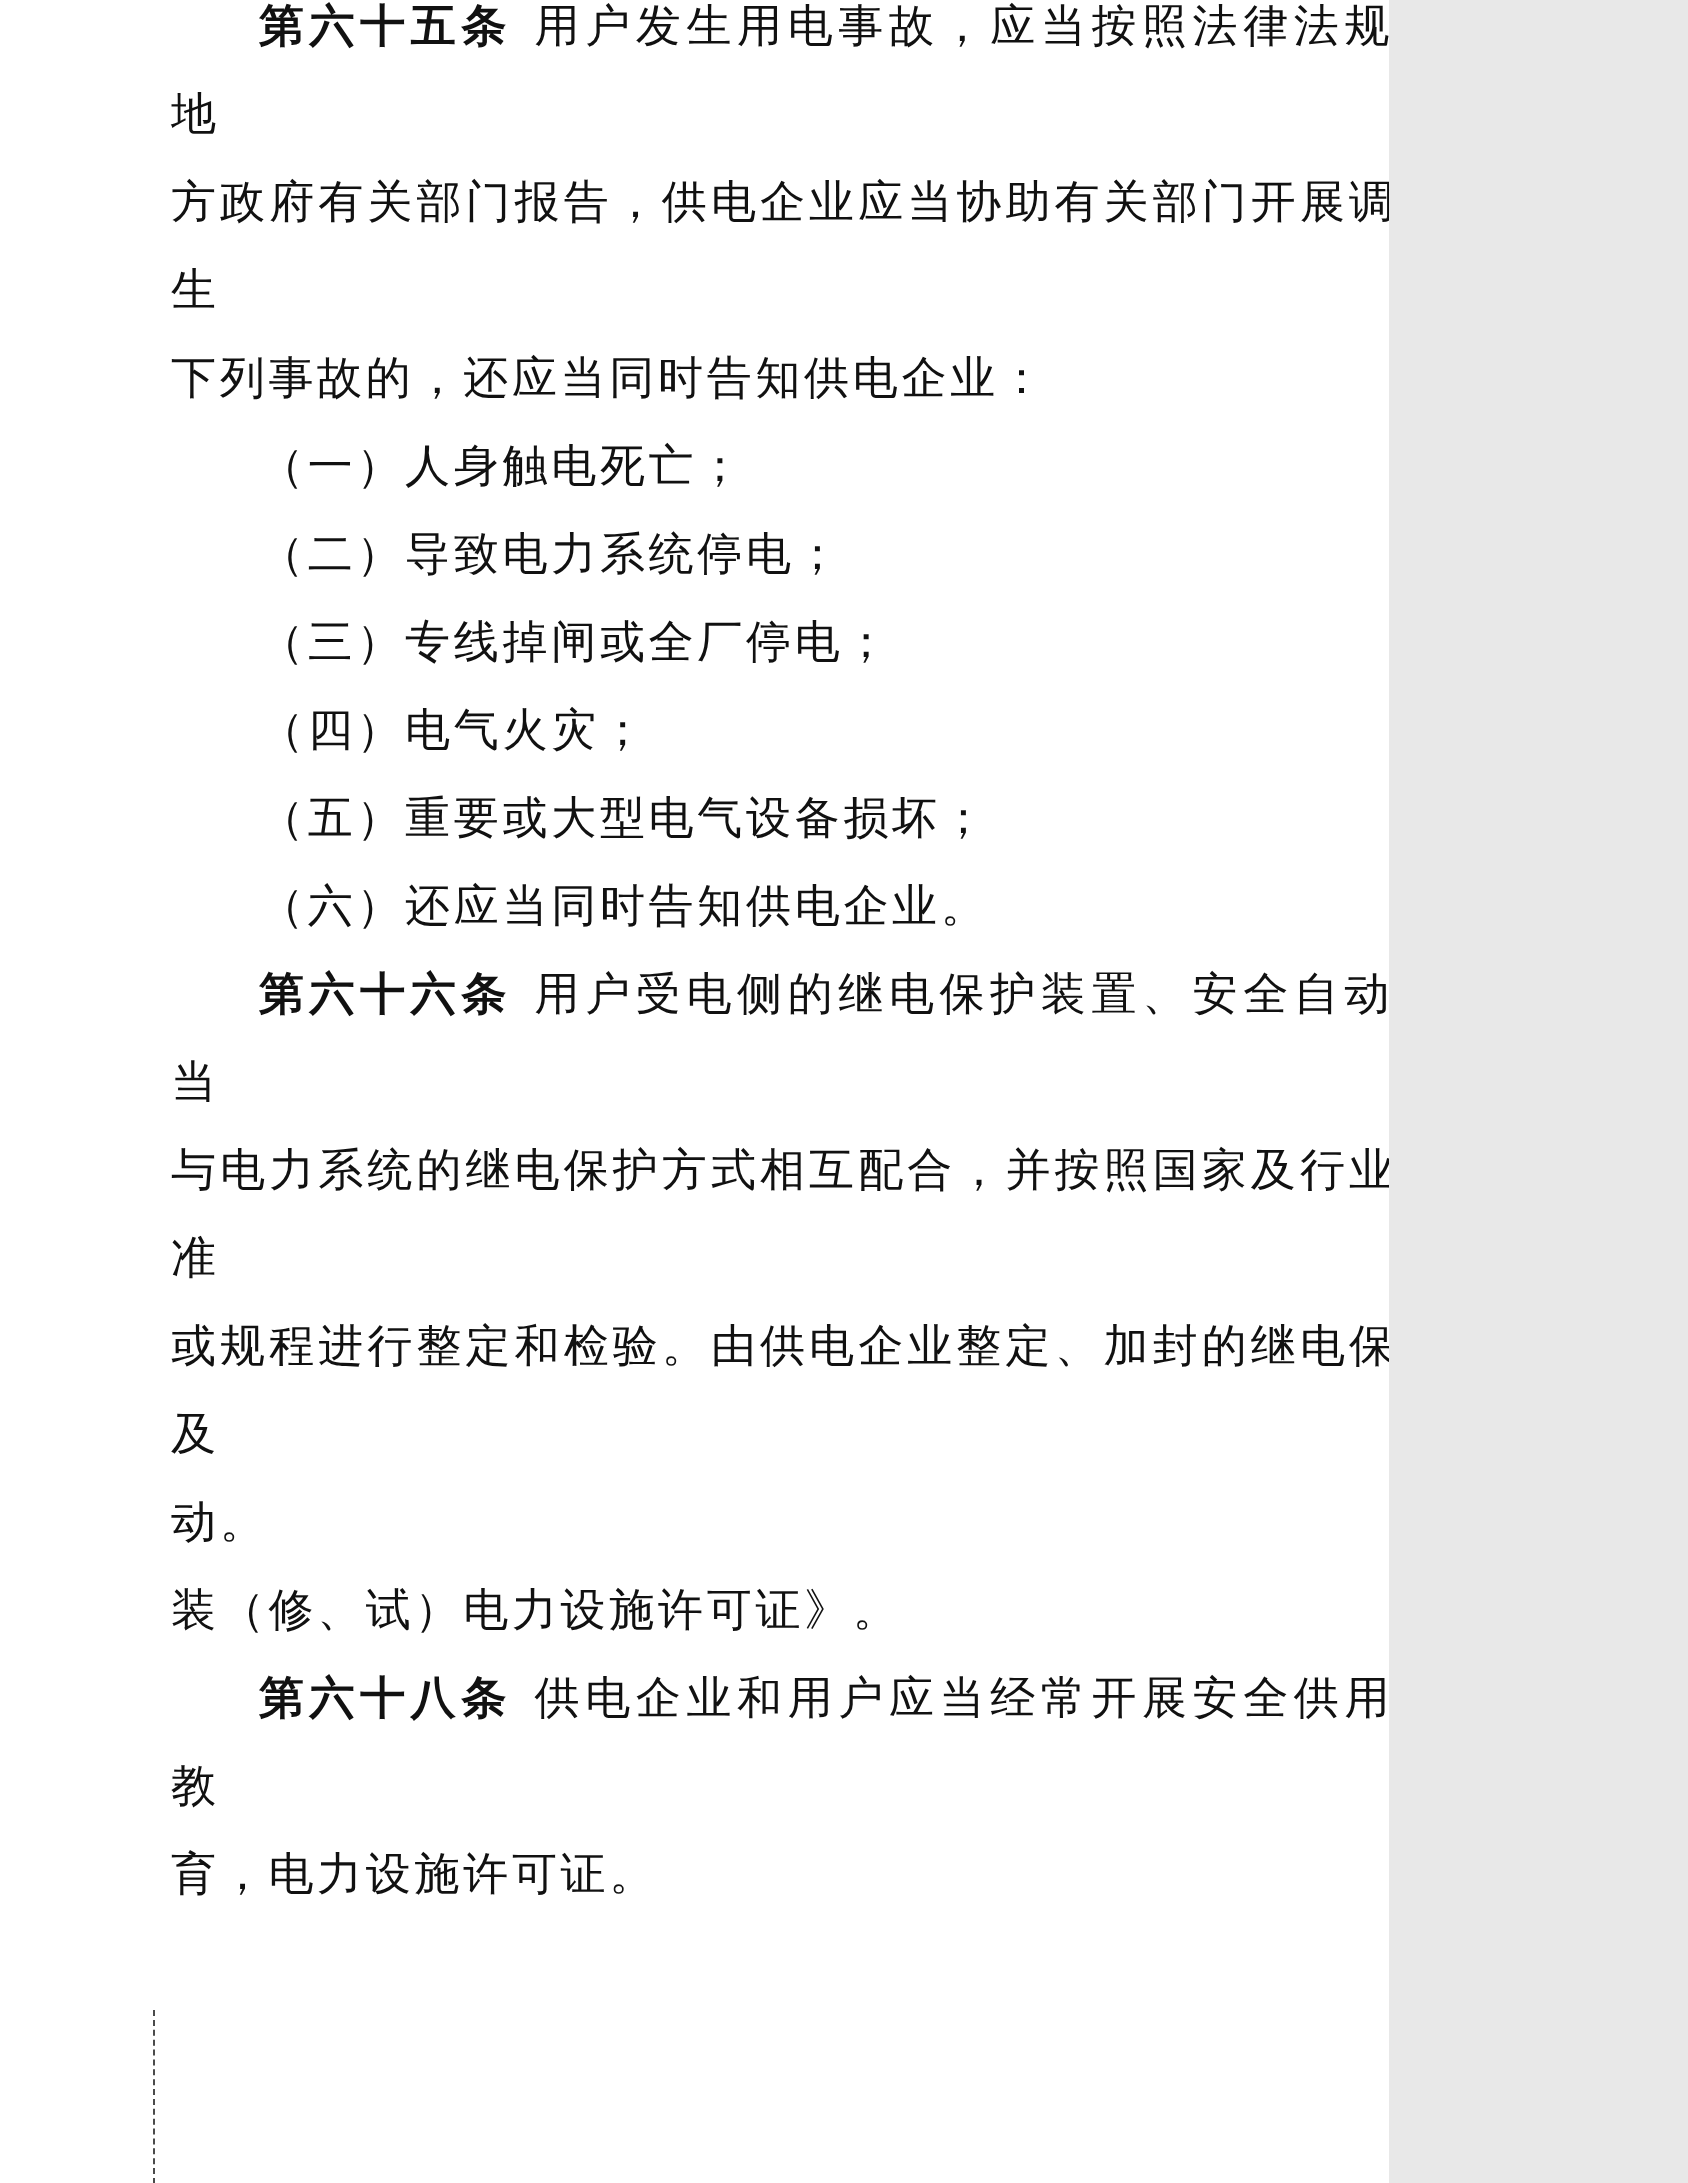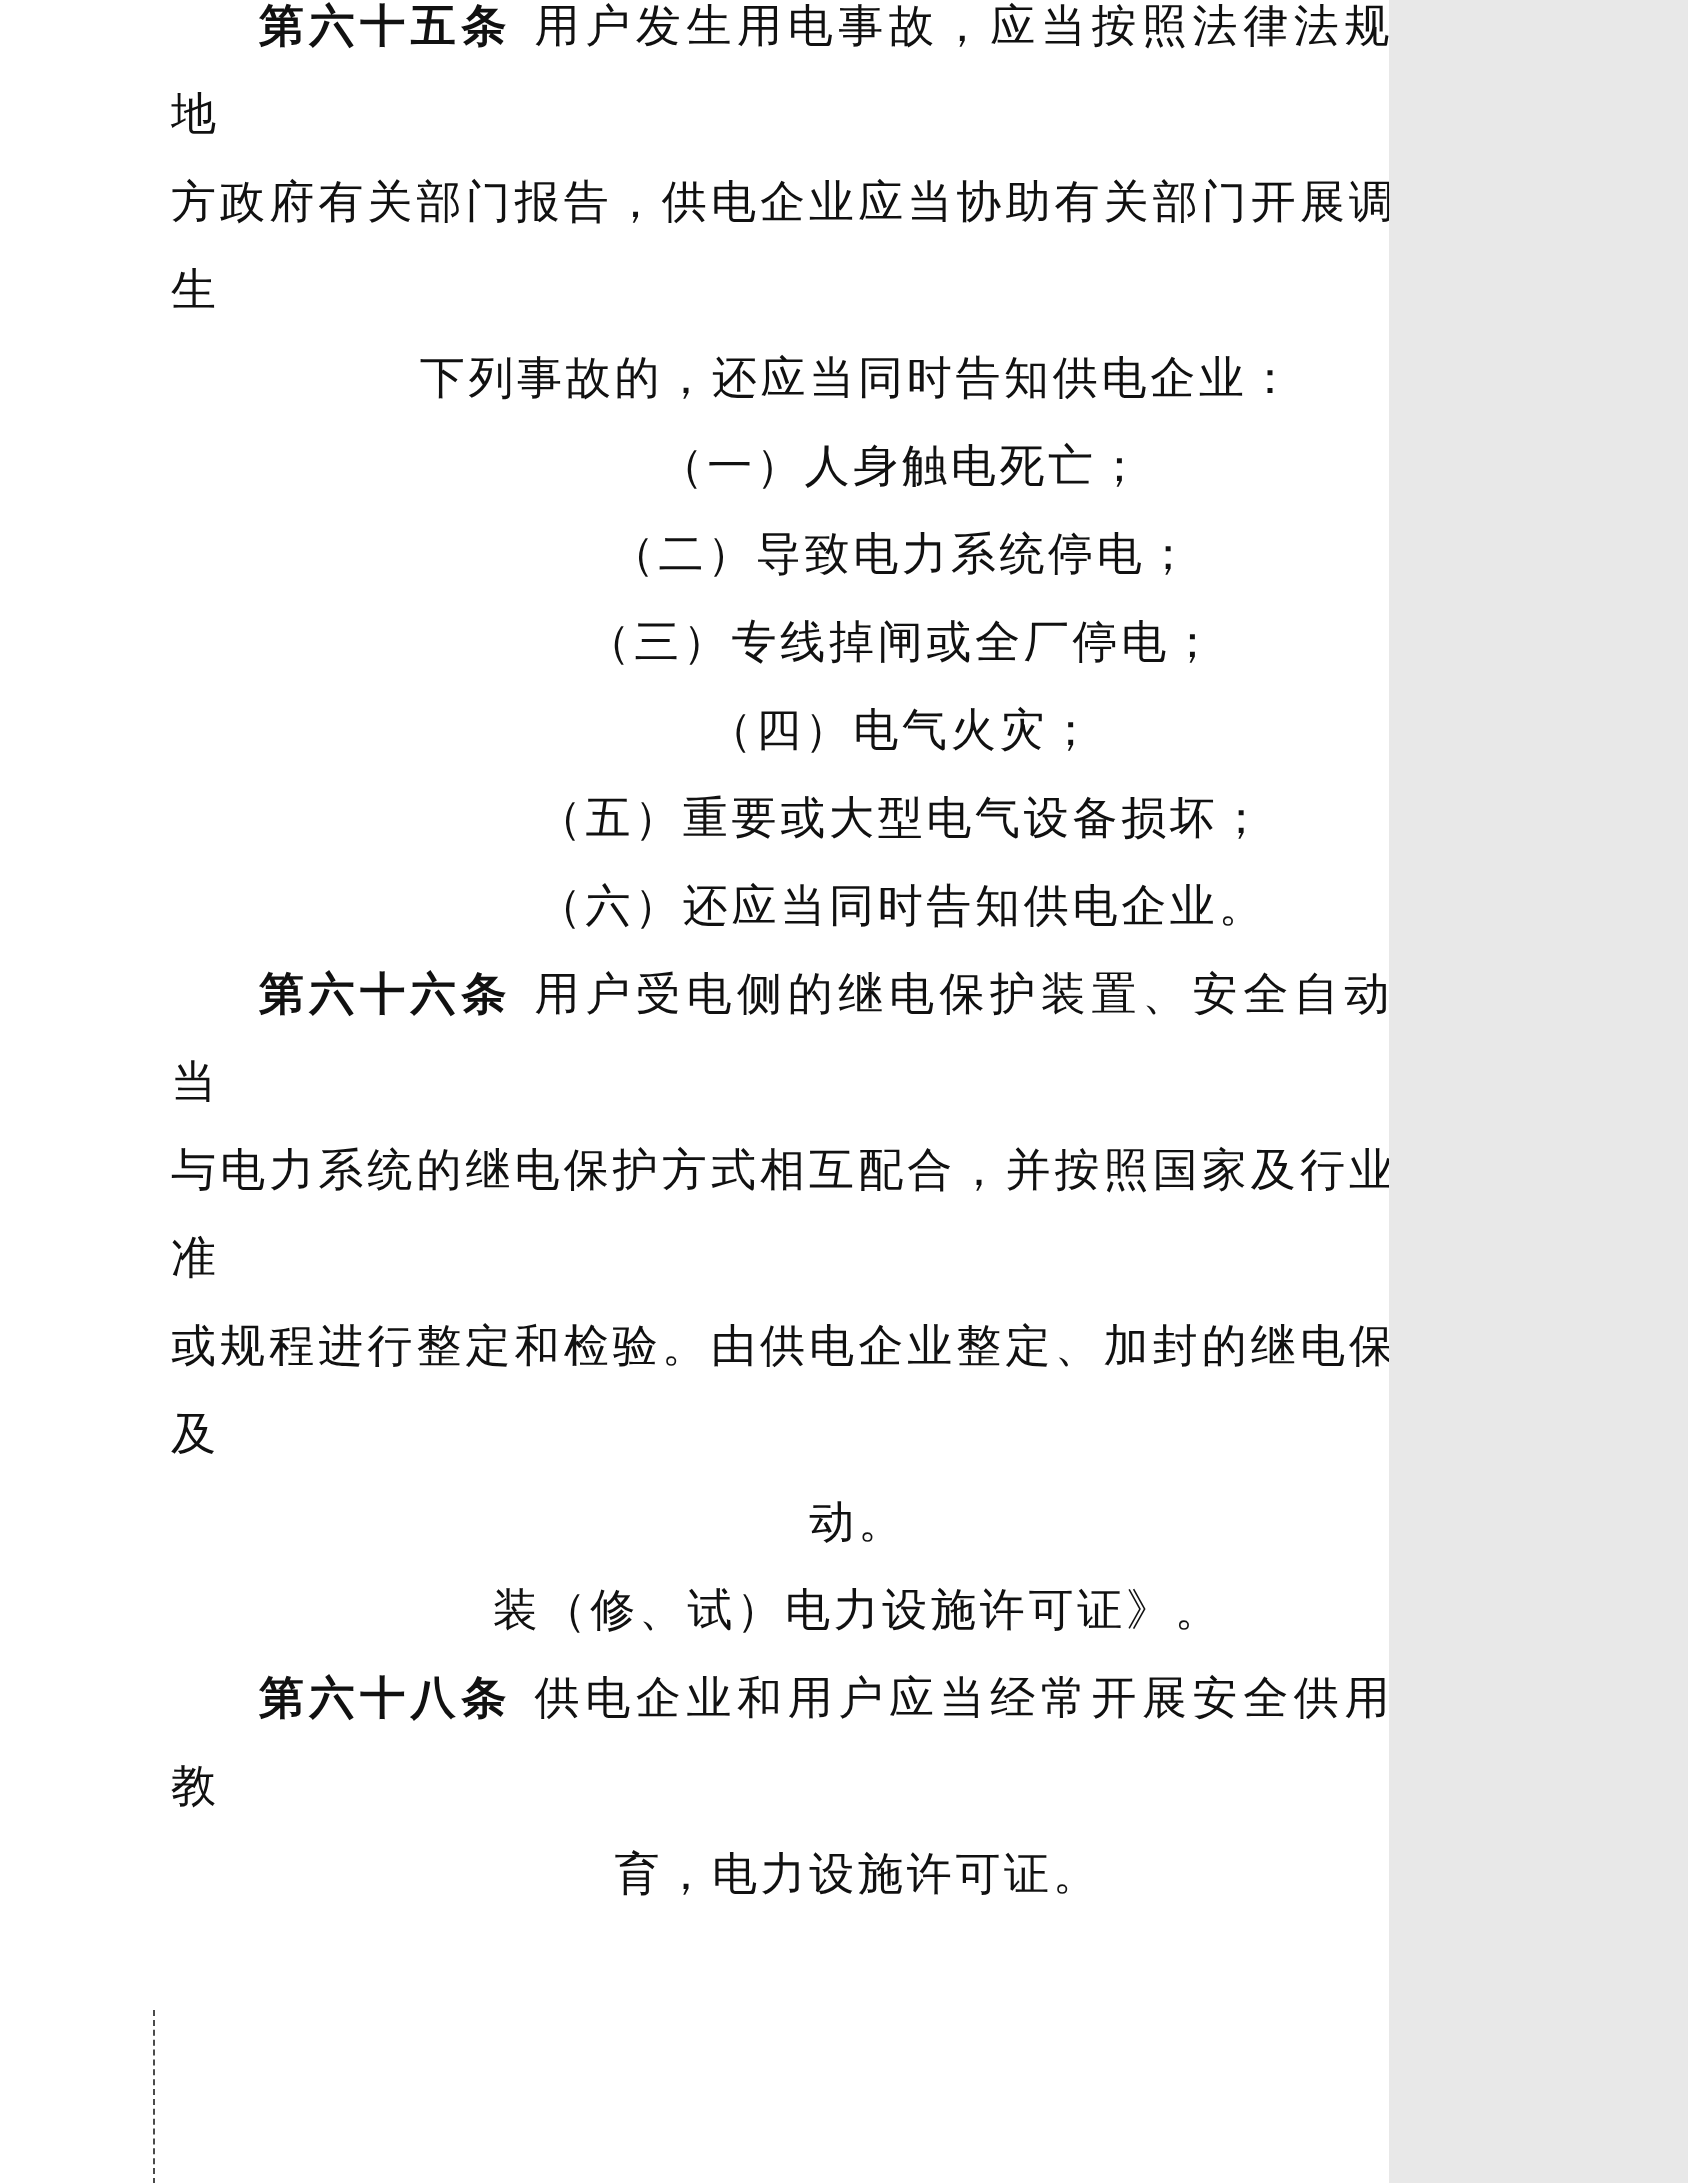--- a/index.html
+++ b/index.html
@@ -16,21 +16,21 @@
     position: absolute;
     left: 171px;
     top: -18px;
     width: 1374px;
   }
   .line {
     font-size: 45px;
     line-height: 88px;
     letter-spacing: 3.7px;
     white-space: nowrap;
-    text-align: center;
+    text-align: left;
   }
   .line.justify {
     white-space: normal;
     text-align: justify;
     text-align-last: justify;
   }
   .line.indent { text-indent: 88px; }
   .head { font-weight: bold; margin-right: 22.5px; }
   
   .artifact { position: absolute; }

